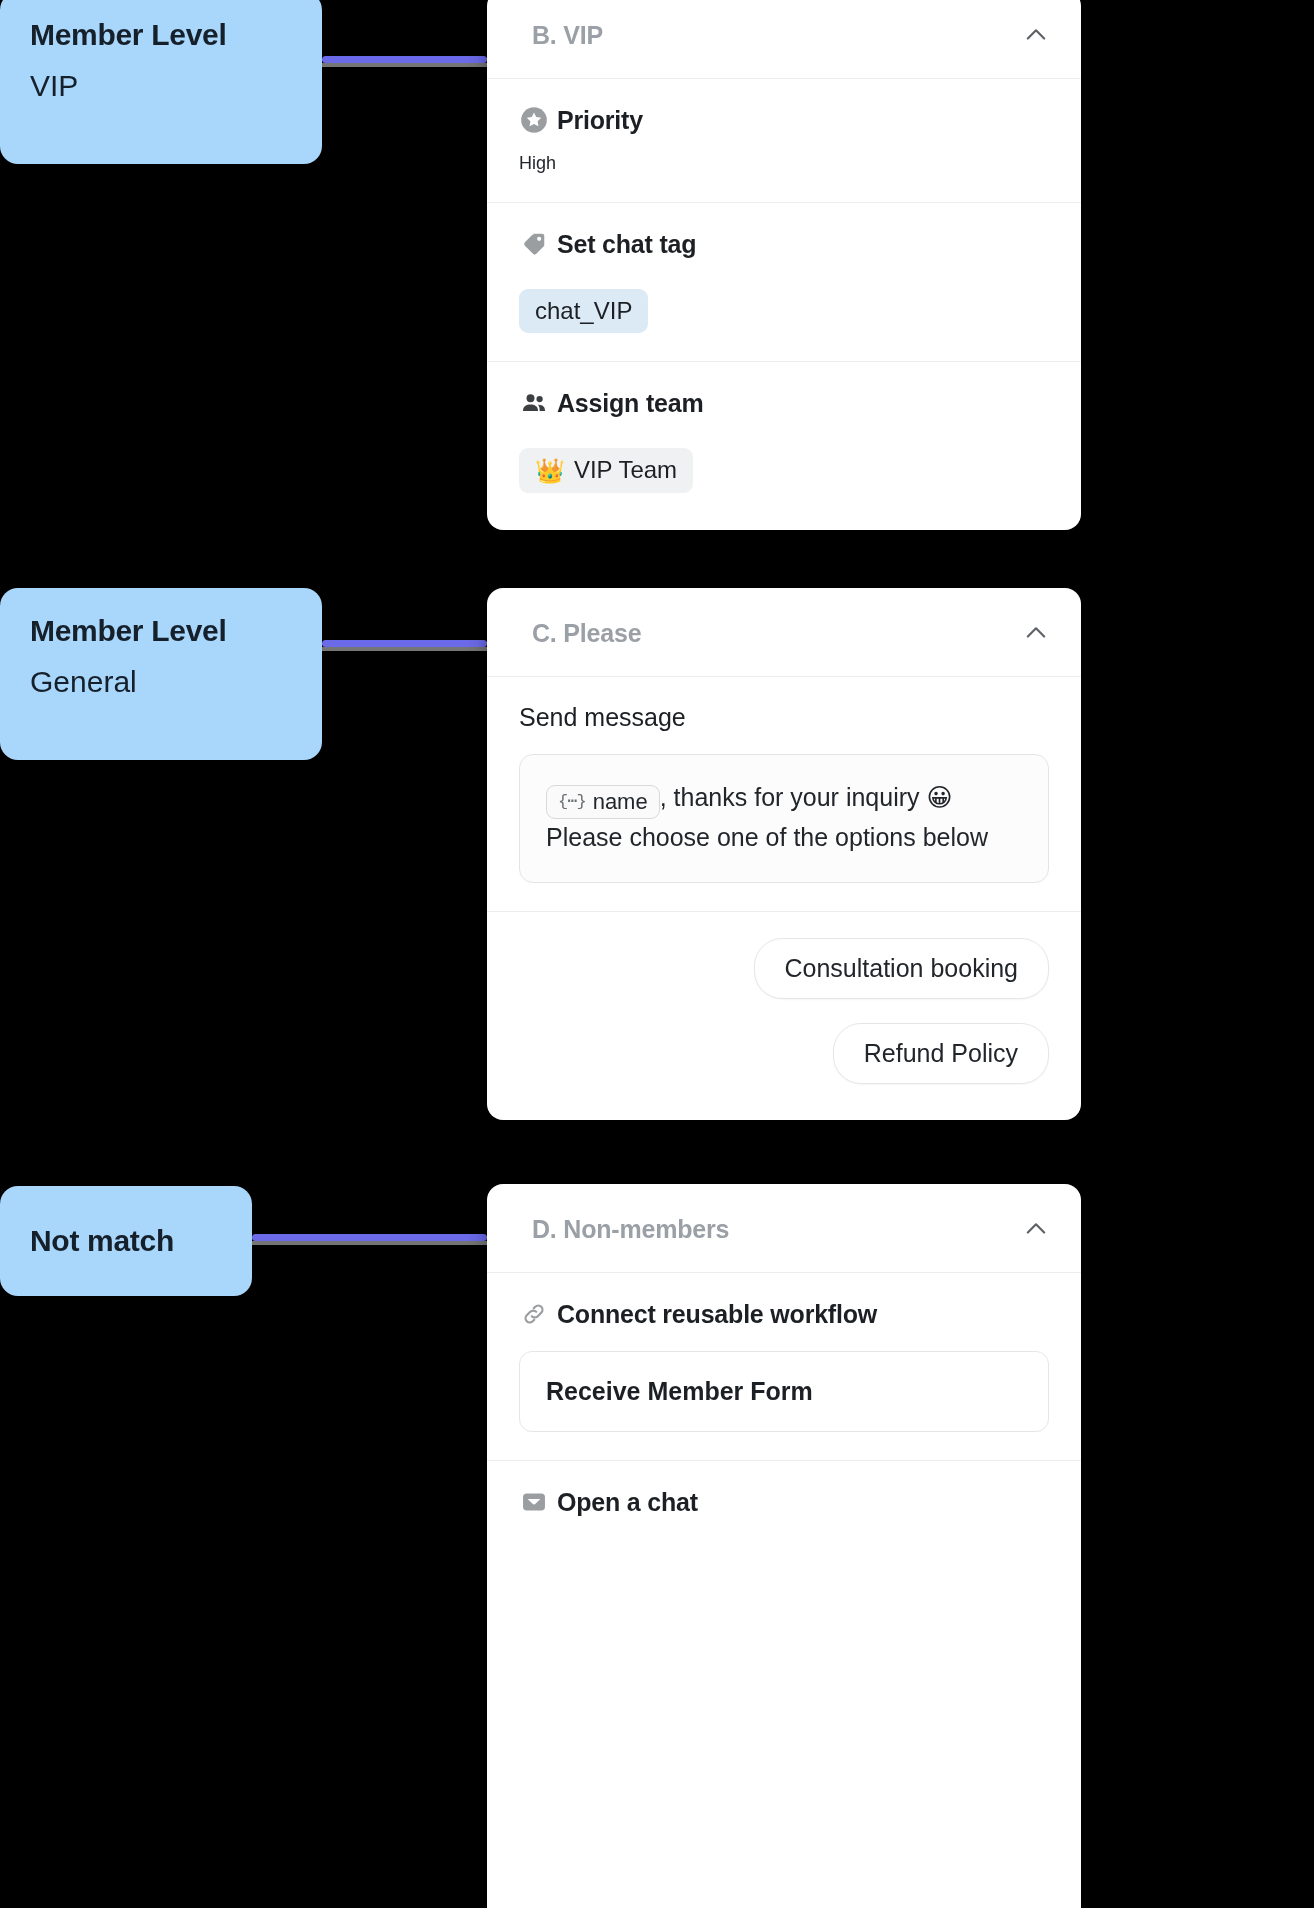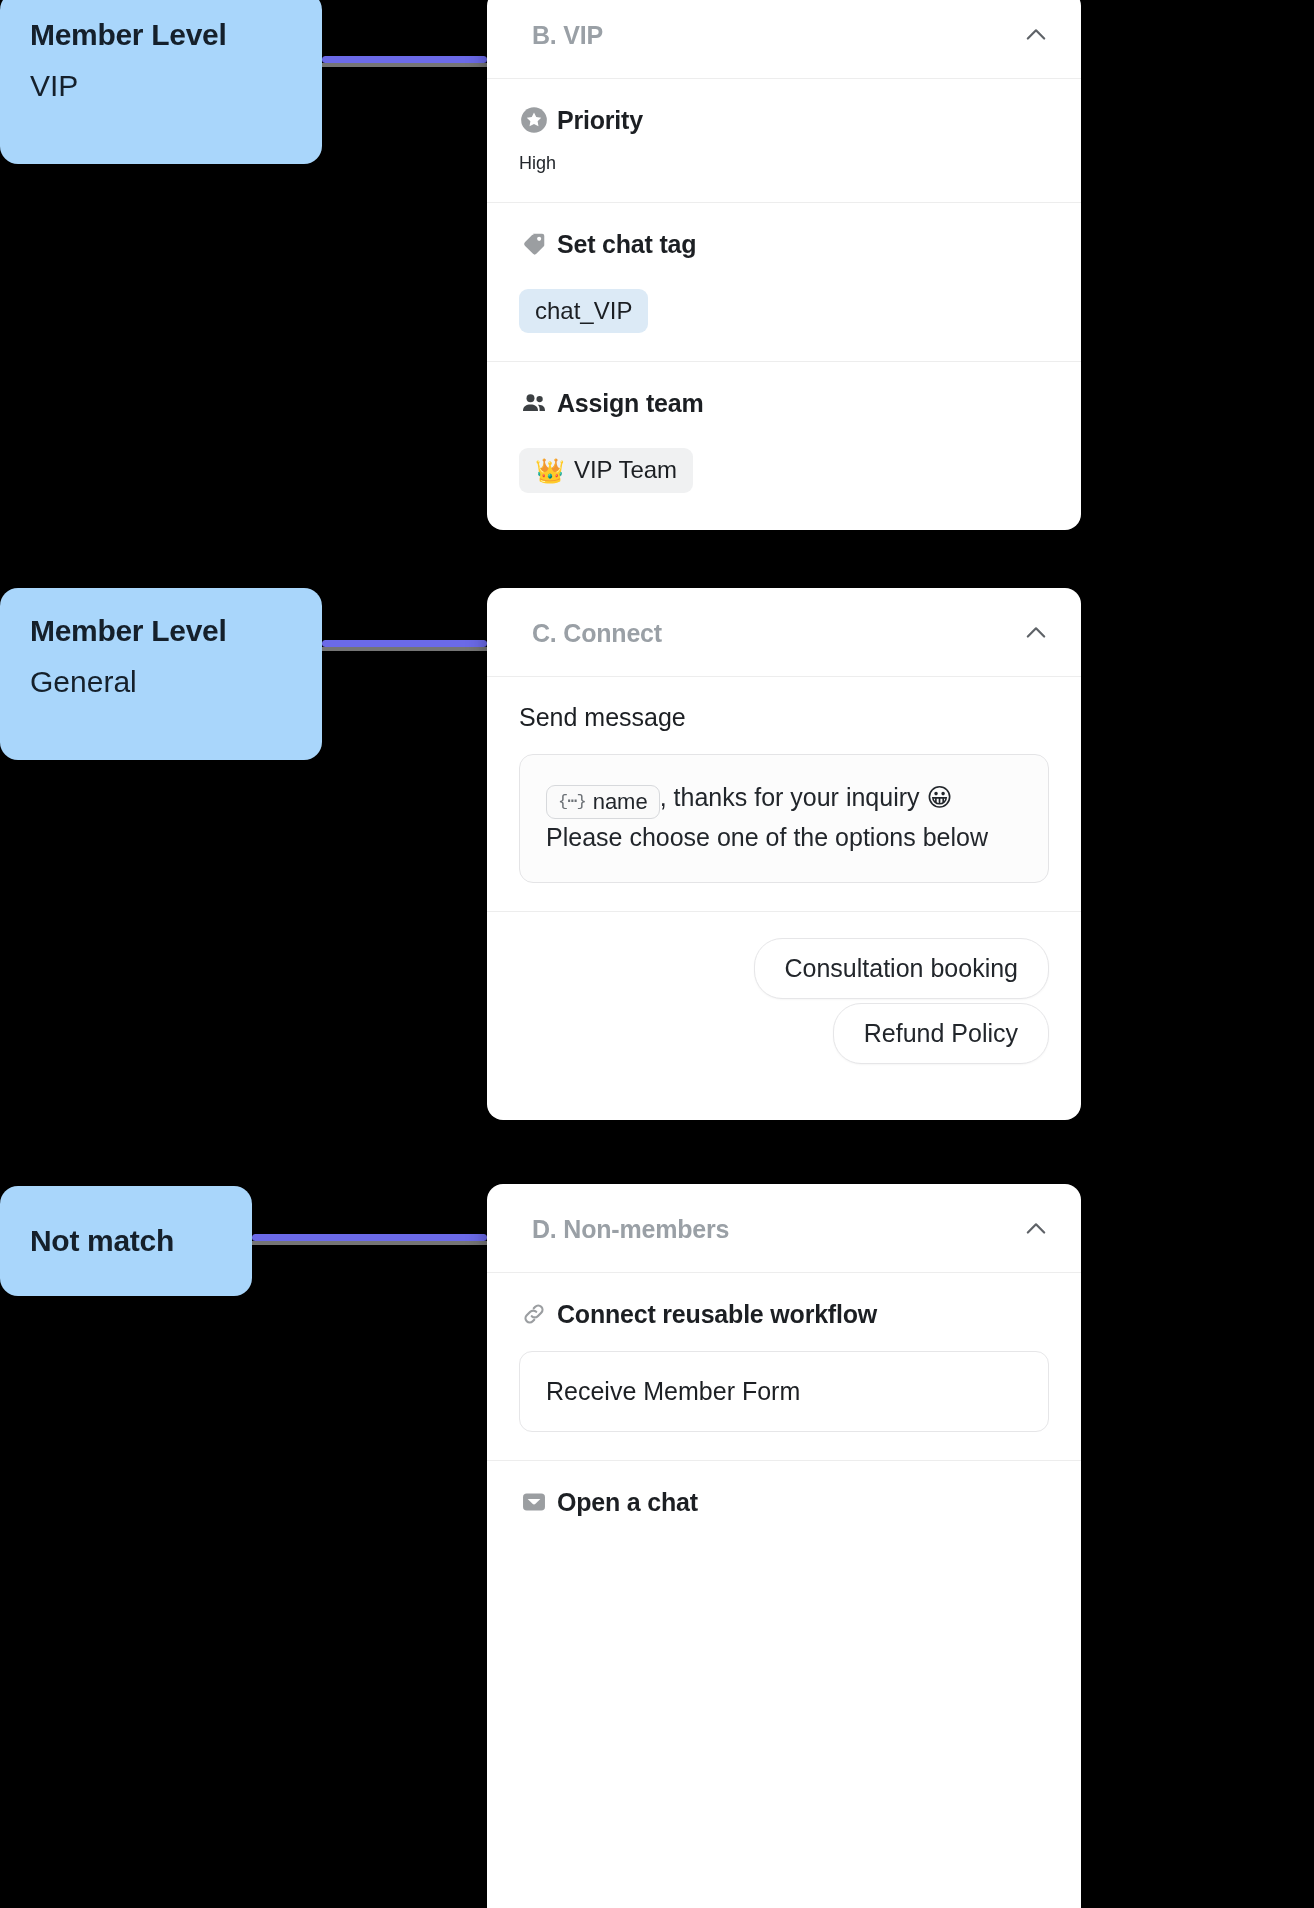--- a/index.html
+++ b/index.html
@@ -169,21 +169,21 @@
     color:#6b7075;
     letter-spacing:-1px;
     font-family:"Liberation Mono","DejaVu Sans Mono",monospace;
   }
 
   
   .qr-wrap{
     display:flex;
     flex-direction:column;
     align-items:flex-end;
-    gap:4px;
+    gap:24px;
   }
   .qr-btn{
     display:inline-block;
     border:1px solid #e6e6e8;
     background:#ffffff;
     border-radius:28px;
     padding:15px 30px;
     font-size:25px;
     color:#22262b;
     box-shadow:0 1px 2px rgba(0,0,0,.04);
@@ -192,21 +192,21 @@
 
   
   .wf-box{
     margin-top:22px;
     border:1px solid #e6e6e8;
     border-radius:13px;
     background:#ffffff;
     padding:25px 26px;
     box-sizing:border-box;
     font-size:25px;
-    font-weight:normal;
+    font-weight:bold;
     color:#1c1f23;
   }
 </style>
 </head>
 <body>
 
 <div class="canvas">
 
   <div class="cond-node" style="left:0px;top:-8px;width:322px;height:172px;">
     <div class="cond-title">Member Level</div>
@@ -272,21 +272,21 @@
   </div>
 
   <div class="cond-node" style="left:0px;top:588px;width:322px;height:172px;">
     <div class="cond-title">Member Level</div>
     <div class="cond-value">General</div>
   </div>
   <div class="connector" style="left:322px;top:640px;width:165px;"></div>
 
   <div class="card" style="left:487px;top:588px;width:594px;height:532px;">
     <div class="card-head">
-      <div class="card-head-title">C. Connect</div>
+      <div class="card-head-title">C. Please</div>
       <div class="chev">
         <svg width="28" height="28" viewBox="0 0 24 24" fill="none">
           <path d="M5 15 L12 8 L19 15" stroke="#5f6368" stroke-width="1.9" stroke-linecap="round" stroke-linejoin="round"></path>
         </svg>
       </div>
     </div>
 
     <div class="sec">
       <div class="msg-label">Send message</div>
       <div class="msg-box">

